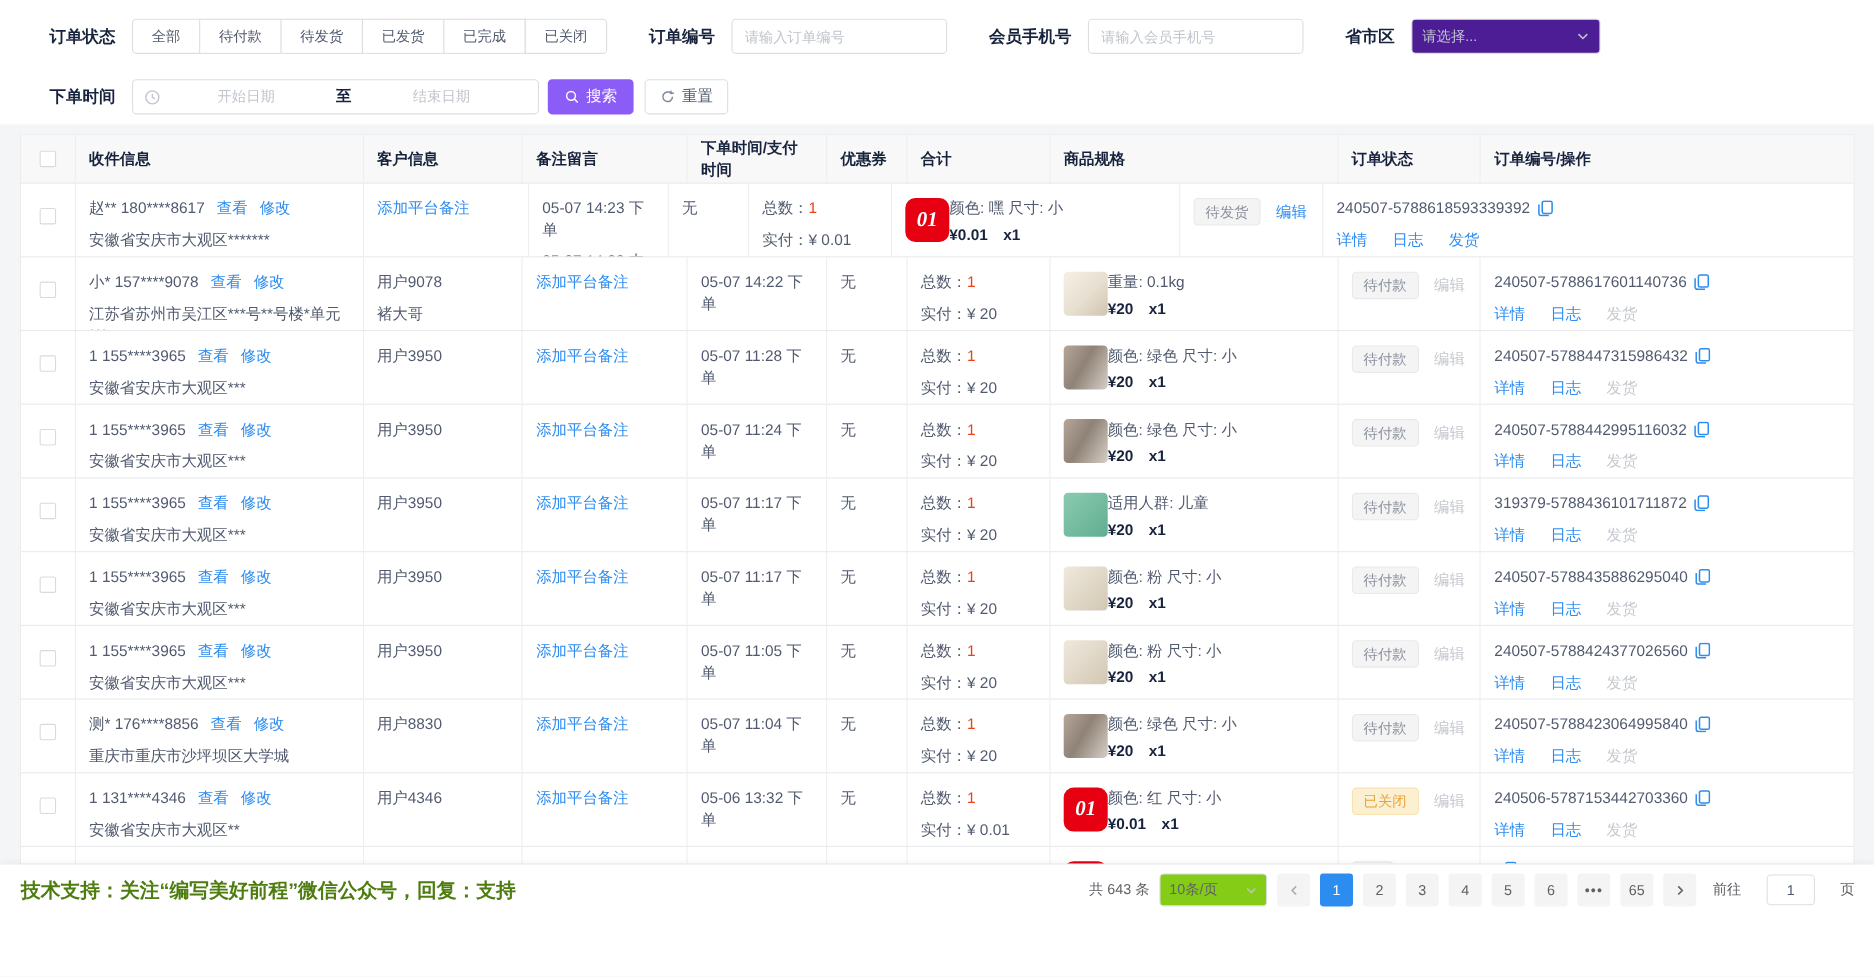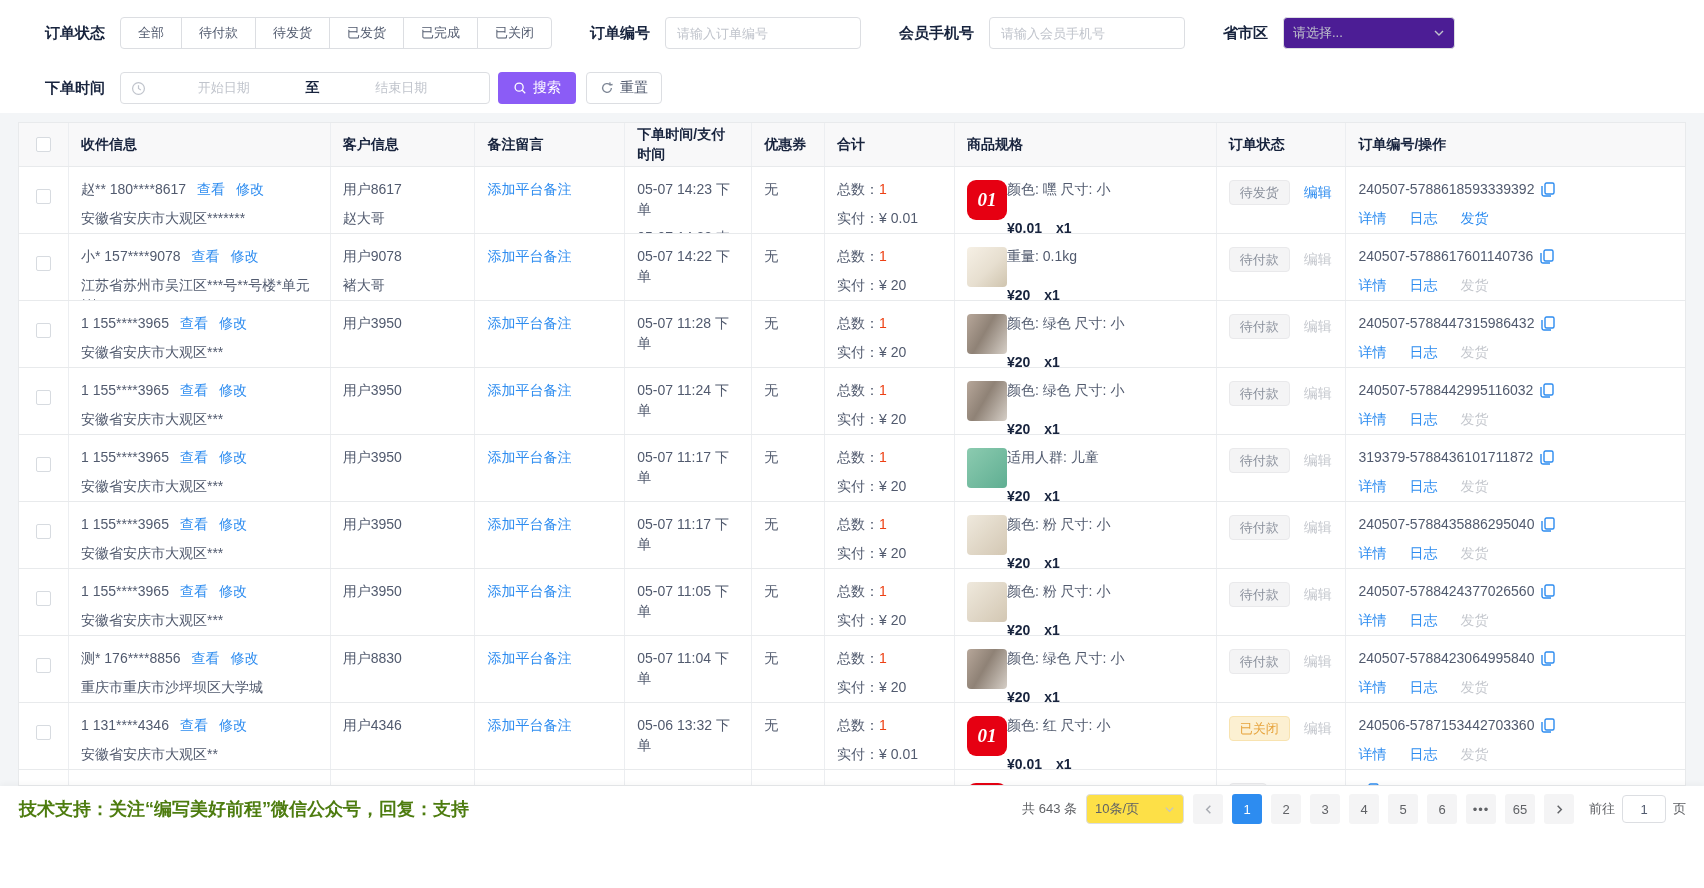--- a/index.html
+++ b/index.html
@@ -53,41 +53,41 @@
   .red{color:#ed4014}
   .prod{display:flex;}
   .thumb{width:40px;height:40px;flex:0 0 40px;border-radius:4px;display:flex;align-items:center;justify-content:center;
       color:#fff;font-weight:bold;font-size:19px;font-family:"Liberation Serif","DejaVu Serif",serif;font-style:italic}
   .thumb-red01{background:#e60012;border-radius:9px}
   .thumb-beige{background:linear-gradient(135deg,#f6f0e5 0%,#e7dfd0 55%,#cfc4ae 100%)}
   .thumb-woman{background:linear-gradient(120deg,#b7a79a 0%,#8f8276 45%,#d6cfc7 100%)}
   .thumb-green{background:linear-gradient(135deg,#8ccbb0,#5fae92)}
   .thumb-hangers{background:linear-gradient(135deg,#efe9dd,#d3c7b3)}
   .prod-info .spec{color:#515a6e}
-  .prod-info .price-line{margin-top:19px;color:#17233d;font-weight:bold}
+  .prod-info .price-line{margin-top:4px;color:#17233d;font-weight:bold}
   .prod-info .qty{margin-left:14px}
   .badge{display:inline-block;min-width:38px;height:25px;line-height:23px;padding:0 10px;background:#f4f4f5;
       border:1px solid #e9e9eb;border-radius:4px;color:#8a909c;font-size:13px;text-align:center}
   .badge.warning{background:#fcf0d2;border-color:#f8e3b0;color:#e6a33c}
   .edit-lnk{margin-left:14px}
   .order-line{display:flex;align-items:center;gap:7px;color:#515a6e;white-space:nowrap}
   .op-links{margin-top:9px;display:flex;gap:23px}
 
   
   .bottom-bar{position:absolute;left:0;top:786px;width:100%;height:102px;background:#fff;
       box-shadow:0 -2px 6px rgba(0,0,0,.04)}
   .support{position:absolute;left:19px;top:11px;font-weight:bold;font-size:18px;color:#4d7c0f}
   .pagination{position:absolute;right:18px;top:8px;display:flex;align-items:center;gap:9px;font-size:13px;color:#606266}
   .size-select{width:98px;height:30px;border:1px solid #dcdee2;border-radius:4px;display:flex;align-items:center;
-      justify-content:space-between;padding:0 8px;background:#fde047;cursor:pointer;color:#606266}
+      justify-content:space-between;padding:0 8px;background:#84cc16;cursor:pointer;color:#606266}
   .pg-btn{min-width:30px;height:30px;padding:0 4px;border-radius:3px;background:#f4f4f5;color:#606266;
       display:flex;align-items:center;justify-content:center;cursor:pointer}
   .pg-btn.active{background:#2d8cf0;color:#fff}
   .pg-ellipsis{letter-spacing:1px}
-  .goto-wrap{display:flex;align-items:center;gap:7px;margin-left:6px}
+  .goto-wrap{display:flex;align-items:center;gap:23px;margin-left:6px}
   .goto-input{width:44px;height:28px;border:1px solid #dcdee2;border-radius:4px;text-align:center;font-size:13px;color:#515a6e;outline:none}
 </style>
 </head>
 <body>
 
 <div class="page">
 
   <div class="filter-panel">
     <div class="filter-row fr1">
       <span class="f-label">订单状态</span>
@@ -163,24 +163,20 @@
       <div class="cell c10">订单编号/操作</div>
     </div>
     <div id="t-body">
         <div class="t-row">
       <div class="cell c1">
             <span class="checkbox"></span>
           </div>
       <div class="cell c2">
         <div class="recv-line"><span>赵** 180****8617</span><span class="lnk">查看</span><span class="lnk">修改</span></div>
         <div class="line2">安徽省安庆市大观区*******</div>
-      </div>
-      <div class="cell c3">
-        <div>用户8617</div>
-        <div class="line2">赵大哥</div>
       </div>
       <div class="cell c4">
         <span class="lnk">添加平台备注</span>
       </div>
       <div class="cell c5">
         <div>05-07 14:23 下单</div>
         <div class="line2">05-07 14:23 支付</div>
       </div>
       <div class="cell c6">无</div>
       <div class="cell c7">

